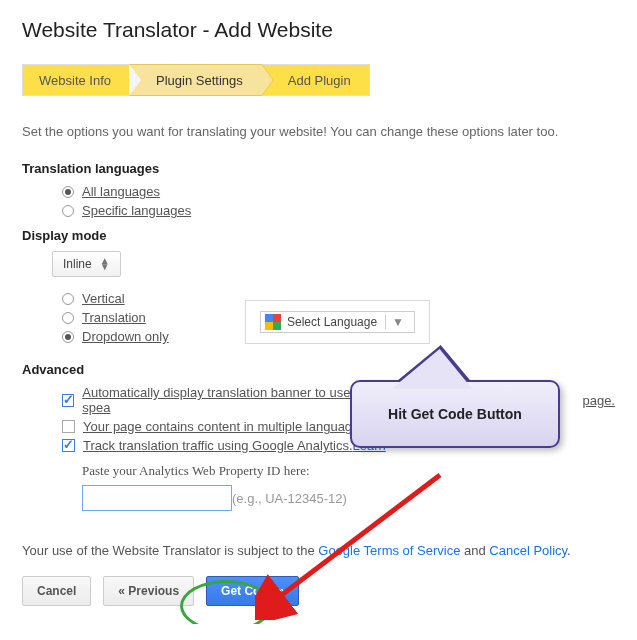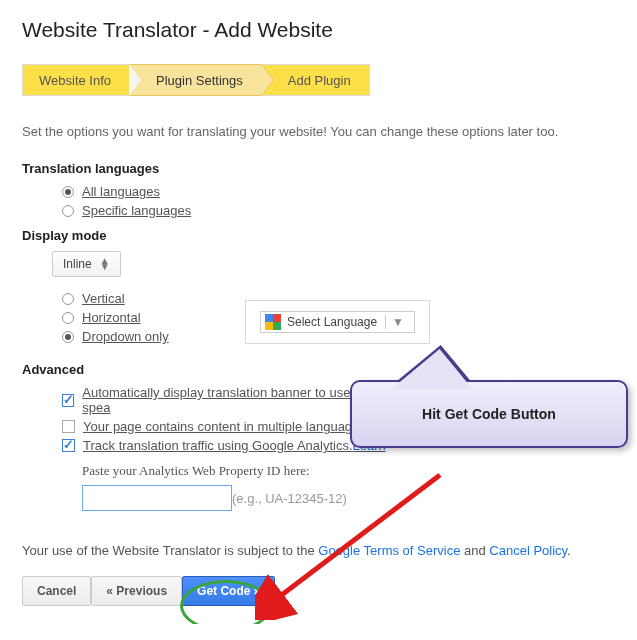--- a/index.html
+++ b/index.html
@@ -170,42 +170,42 @@
   .paste-row { margin-left: 60px; display: flex; align-items: center; }
   .id-input {
     width: 150px;
     padding: 5px 6px;
     border: 1px solid #6fa8f5;
     background: #fff;
     font-size: 12px;
   }
   .hint { color: #999; margin-left: 0; font-size: 13px; }
   .footer-text { margin-top: 32px; color: #555; }
-  .buttons { margin-top: 18px; display: flex; align-items: flex-start; gap: 0; }
+  .buttons { margin-top: 18px; display: flex; align-items: flex-start; gap: 12px; }
   .btn {
     border: 1px solid #ccc;
     background: linear-gradient(#f8f8f8,#ececec);
     color: #555;
     padding: 7px 14px;
     font-size: 12px;
     border-radius: 2px;
     cursor: pointer;
     font-weight: bold;
   }
   .btn-primary {
     background: linear-gradient(#4d90fe,#357ae8);
     border: 1px solid #2f5bb7;
     color: #fff;
   }
   
   .callout {
     position: absolute;
     left: 350px;
     top: 380px;
-    width: 278px;
+    width: 210px;
     background: linear-gradient(#f0eefb,#d8d4f0);
     border: 2px solid #4a3c8c;
     border-radius: 10px;
     padding: 24px 1px;
     box-shadow: 3px 3px 6px rgba(0,0,0,0.25);
     text-align: center;
     font-weight: bold;
     color: #222;
     font-size: 14px;
     z-index: 50;
@@ -292,21 +292,21 @@
     <span>Inline</span>
     <span class="updown">▲<br>▼</span>
   </div>
   <div class="radio-group" style="margin-left:10px;">
     <div class="radio-row">
       <span class="fake-radio"></span>
       <span>Vertical</span>
     </div>
     <div class="radio-row">
       <span class="fake-radio"></span>
-      <span>Horizontal</span>
+      <span>Translation</span>
     </div>
     <div class="radio-row">
       <span class="fake-radio checked"></span>
       <span>Dropdown only</span>
     </div>
   </div>
 </div>
 
 <div class="lang-widget-wrap">
   <div class="lang-widget">

